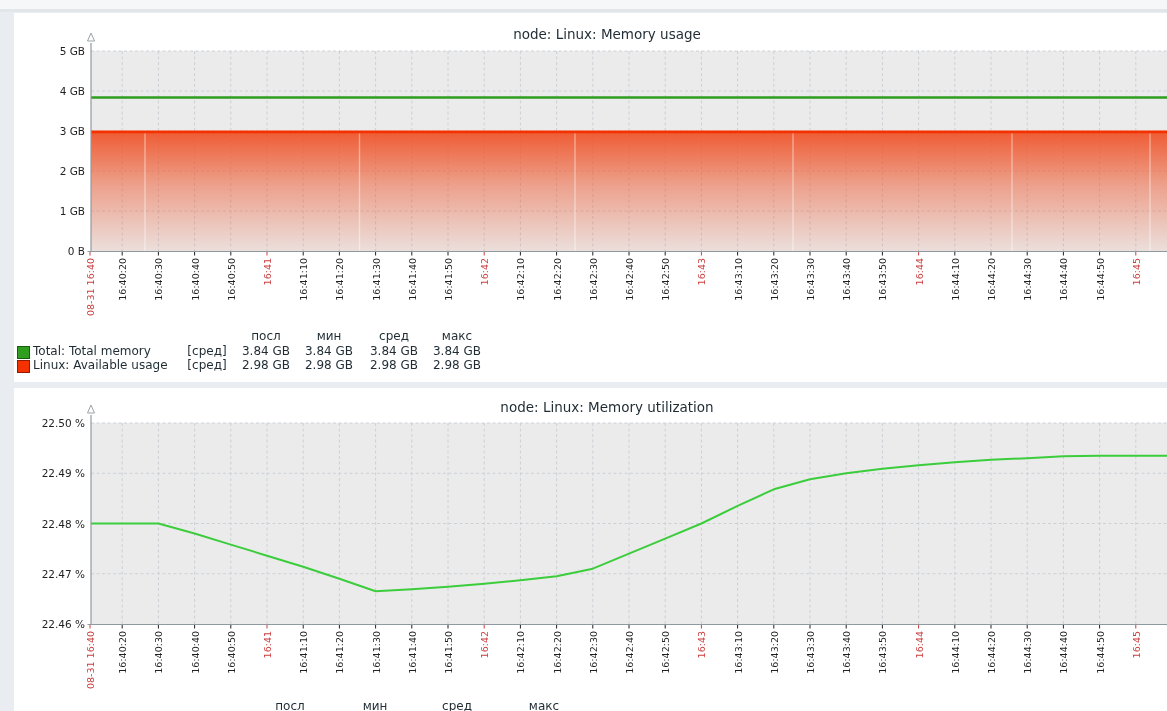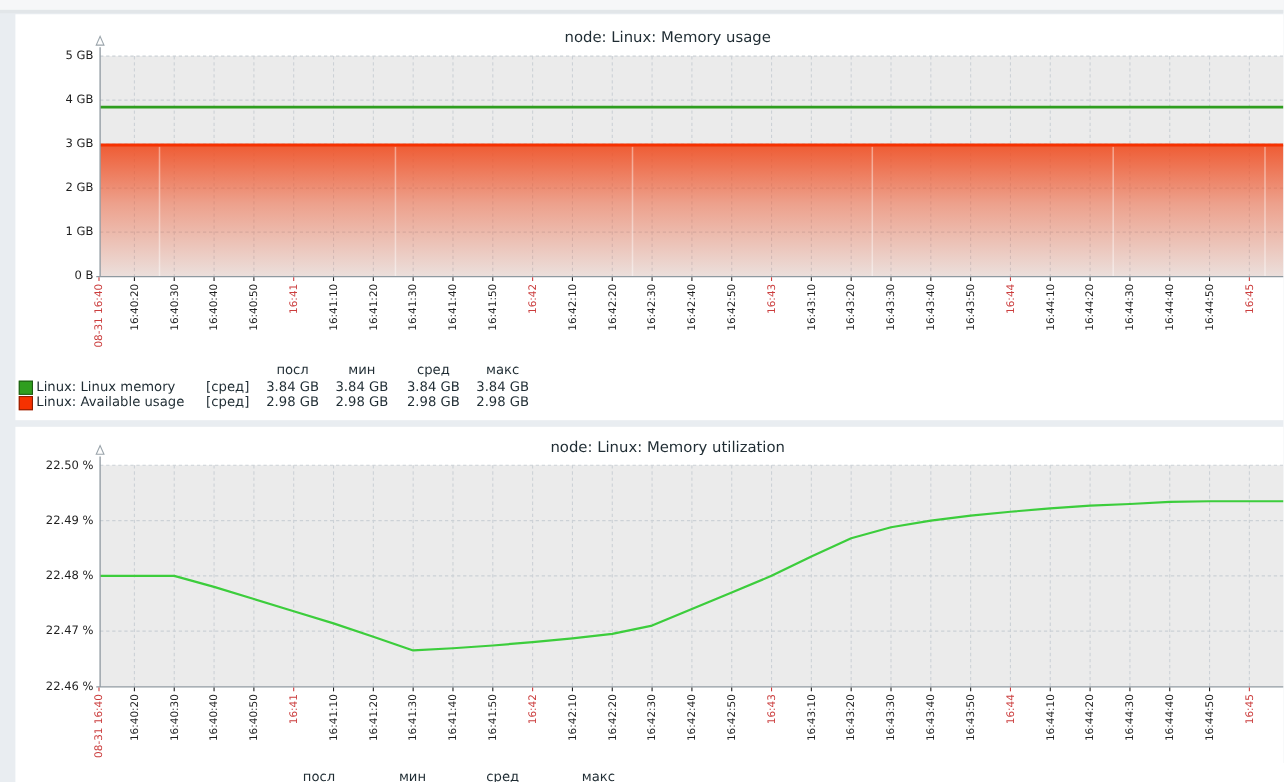--- a/index.html
+++ b/index.html
@@ -290,21 +290,21 @@
   <div class="chart-title" id="title2">node: Linux: Memory utilization</div>
 
   <div class="lg-band" style="top:330px">
     <span class="lg-c" style="left:266px">посл</span>
     <span class="lg-c" style="left:329px">мин</span>
     <span class="lg-c" style="left:394px">сред</span>
     <span class="lg-c" style="left:457px">макс</span>
   </div>
   <div class="lg-band" style="top:345px">
     <span class="sq" style="background: rgb(47, 158, 31);"></span>
-    <span class="lg-label" style="left:33px">Linux: Linux memory</span>
+    <span class="lg-label" style="left:33px">Total: Total memory</span>
     <span class="lg-c" style="left:207px">[сред]</span>
     <span class="lg-c" style="left:266px">3.84 GB</span>
     <span class="lg-c" style="left:329px">3.84 GB</span>
     <span class="lg-c" style="left:394px">3.84 GB</span>
     <span class="lg-c" style="left:457px">3.84 GB</span>
   </div>
   <div class="lg-band" style="top:359px">
     <span class="sq" style="background: rgb(246, 49, 0);"></span>
     <span class="lg-label" style="left:33px">Linux: Available usage</span>
     <span class="lg-c" style="left:207px">[сред]</span>

